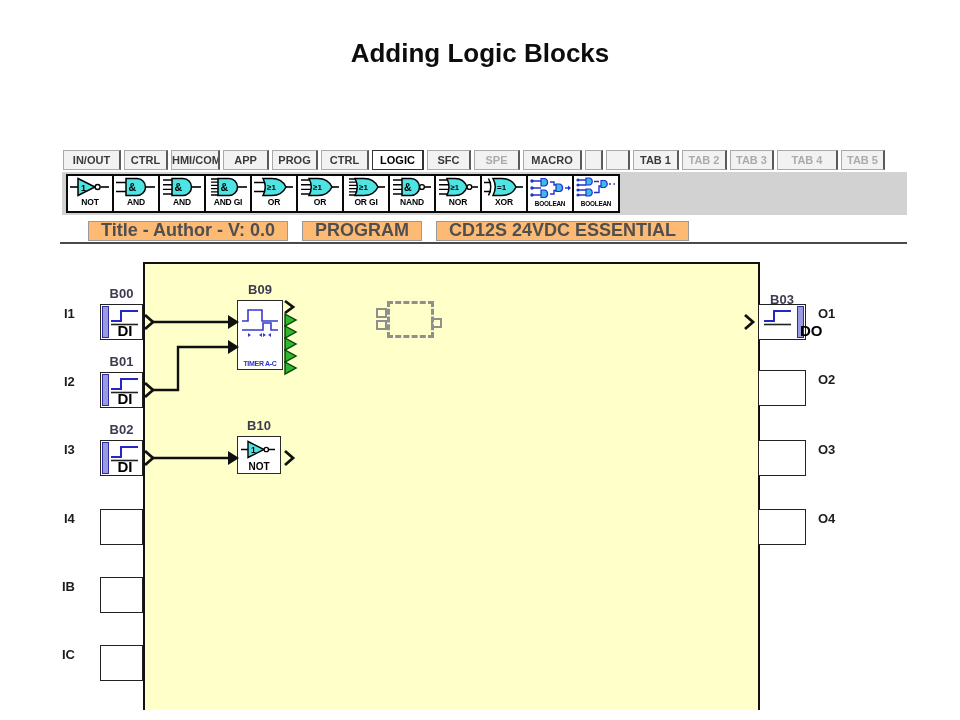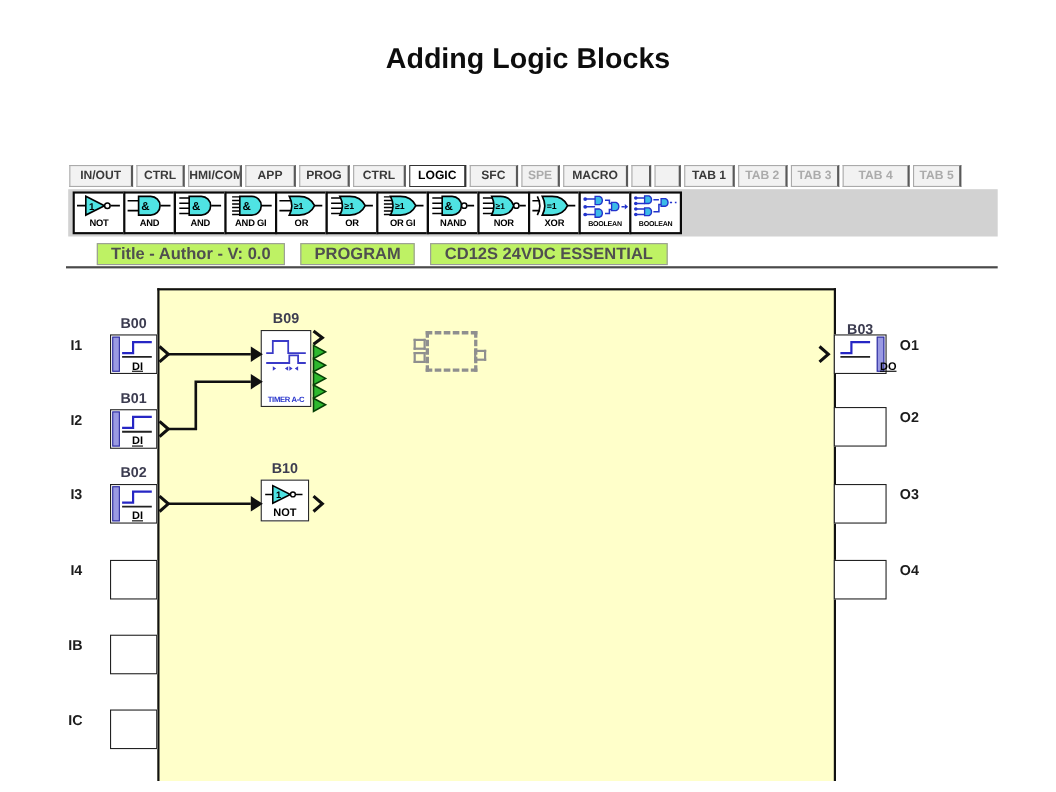--- a/index.html
+++ b/index.html
@@ -23,36 +23,36 @@
   .gates{position:absolute;left:4px;top:2px;display:flex;}
   .gatebtn{width:48px;height:39px;background:#fff;border:2px solid #0a0a0a;box-sizing:border-box;
            margin-right:-2px;display:flex;flex-direction:column;align-items:center;cursor:pointer;}
   .gatelabel{font-size:8.5px;font-weight:bold;color:#000;line-height:1;margin-top:0;
              letter-spacing:-0.2px;white-space:nowrap;}
   .gatelabel.tiny{font-size:6.4px;margin-top:1px;}
 
   
   .statusrow{position:absolute;left:88px;top:199px;display:flex;gap:14px;}
   .statusbox{height:20px;line-height:17px;border:1.5px solid #9a9a9a;color:#4f4f4f;
-             font-size:15px;font-weight:bold;padding:0 12px;background:#bef264;box-sizing:border-box;
+             font-size:18px;font-weight:bold;padding:0 12px;background:#fdba74;box-sizing:border-box;
              white-space:nowrap;}
   .sep{position:absolute;left:60px;top:220px;width:847px;height:2px;background:#4a4a4a;}
 
   
   .canvas{position:absolute;left:143px;top:240px;width:617px;height:448px;background:#FFFFCA;
           border-top:2px solid #111;border-left:2px solid #111;border-right:2px solid #111;
           box-sizing:border-box;z-index:1;}
 
   .pinlabel{position:absolute;font-size:13px;font-weight:bold;color:#1c1c1c;z-index:2;}
   .blabel{position:absolute;font-size:13px;font-weight:bold;color:#3c3c50;text-align:center;z-index:2;}
   .iobox{position:absolute;background:#fff;border:1.5px solid #222;box-sizing:border-box;z-index:2;}
   .bluebar{position:absolute;top:1px;bottom:1px;width:7px;background:#9a9ae2;
            border:1px solid #2d2da0;box-sizing:border-box;}
   .bluebar.left{left:1px;} .bluebar.right{right:1px;}
-  .iotext{position:absolute;bottom:0;text-align:center;font-size:10px;font-weight:bold;color:#000;text-decoration:underline;}
+  .iotext{position:absolute;bottom:0;text-align:center;font-size:15px;font-weight:bold;color:#000;}
   .iotext.di{left:8px;right:1px;} .iotext.do{left:1px;right:9px;padding-left:40px;}
   .iosvg{position:absolute;top:3px;}
 
   .fblock{position:absolute;background:#fff;border:1.4px solid #2a2a2a;box-sizing:border-box;z-index:2;}
   .timertext{position:absolute;left:0;right:0;bottom:2px;text-align:center;font-size:7px;
              font-weight:bold;color:#2633cc;letter-spacing:-0.3px;}
   .nottext{position:absolute;left:0;right:0;bottom:1px;text-align:center;font-size:10px;
            font-weight:bold;color:#000;}
 
   .ghost{position:absolute;border:3px dashed #8f8f8f;box-sizing:border-box;z-index:2;}
@@ -74,21 +74,21 @@
 
   <div class="tabs">
     <div class="tab" style="width:58px">IN/OUT</div>
     <div class="tab" style="width:44px">CTRL</div>
     <div class="tab" style="width:49px">HMI/COM</div>
     <div class="tab" style="width:46px">APP</div>
     <div class="tab" style="width:46px">PROG</div>
     <div class="tab" style="width:48px">CTRL</div>
     <div class="tab active" style="width:52px">LOGIC</div>
     <div class="tab" style="width:44px">SFC</div>
-    <div class="tab disabled" style="width:35px">SPE</div>
+    <div class="tab disabled" style="width:46px">SPE</div>
     <div class="tab" style="width:59px">MACRO</div>
     <div class="tab" style="width:18px"></div>
     <div class="tab" style="width:24px"></div>
     <div class="tab" style="width:46px">TAB 1</div>
     <div class="tab disabled" style="width:45px">TAB 2</div>
     <div class="tab disabled" style="width:44px">TAB 3</div>
     <div class="tab disabled" style="width:61px">TAB 4</div>
     <div class="tab disabled" style="width:44px">TAB 5</div>
   </div>
 

